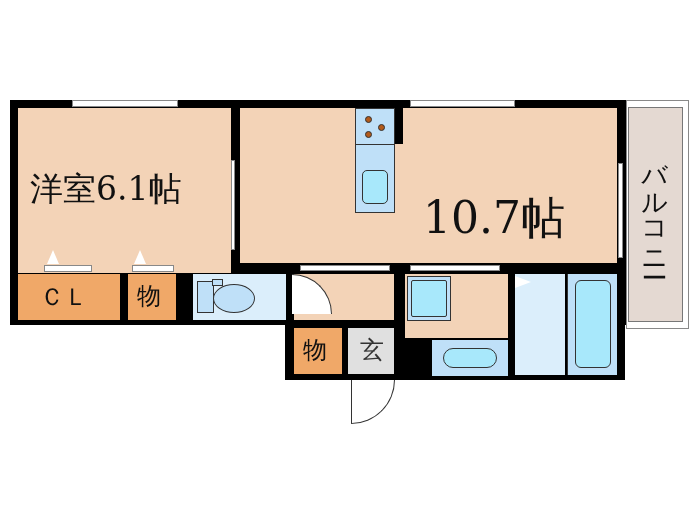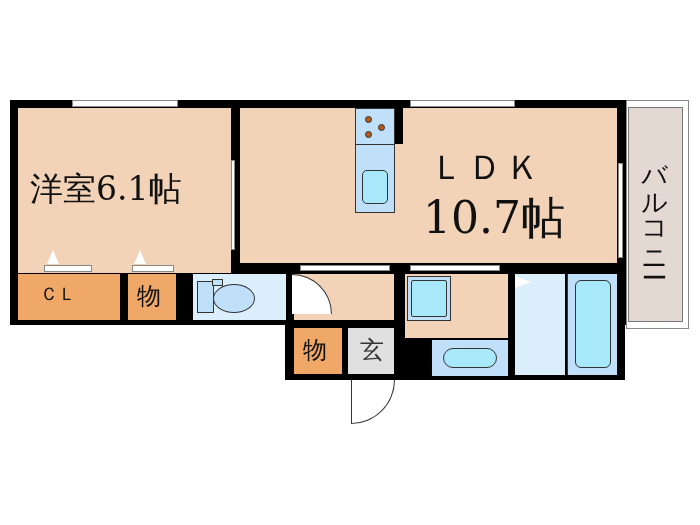--- a/index.html
+++ b/index.html
@@ -24,39 +24,38 @@
 
   <div class="abs room" style="left:18px;top:108px;width:213px;height:165px;text-decoration:underline;">
     <span class="label" style="left:12px;top:64px;font-size:33px;">洋室6.1帖</span>
   </div>
 
   <div class="win" style="left:72px;top:100px;width:106px;height:7px;"></div>
 
   <div class="win" style="left:231px;top:160px;width:4px;height:90px;"></div>
 
   <div class="abs storage" style="left:18px;top:274px;width:102px;height:46px;">
-    <span class="label" style="left:22px;top:11px;font-size:18px;">ＣＬ</span>
+    <span class="label" style="left:22px;top:11px;font-size:24px;">ＣＬ</span>
   </div>
   <div class="win" style="left:44px;top:265px;width:48px;height:7px;"></div>
   <div class="abs" style="left:47px;top:250px;width:0;height:0;border-left:6px solid transparent;border-right:6px solid transparent;border-bottom:14px solid #fff;"></div>
 
   <div class="abs storage" style="left:128px;top:274px;width:48px;height:46px;">
     <span class="label" style="left:9px;top:10px;font-size:24px;">物</span>
   </div>
   <div class="win" style="left:132px;top:265px;width:42px;height:7px;"></div>
   <div class="abs" style="left:134px;top:250px;width:0;height:0;border-left:6px solid transparent;border-right:6px solid transparent;border-bottom:14px solid #fff;"></div>
 
   <div class="abs wet" style="left:193px;top:274px;width:93px;height:46px;">
     <div class="abs" style="left:4px;top:7px;width:17px;height:32px;background:#bfe0f8;border:1px solid #333;"></div>
     <div class="abs" style="left:19px;top:5px;width:11px;height:7px;background:#bfe0f8;border:1px solid #333;"></div>
     <div class="abs" style="left:20px;top:10px;width:42px;height:29px;background:#bfe0f8;border:1px solid #333;border-radius:50%;"></div>
   </div>
 
   <div class="abs room" style="left:240px;top:108px;width:377px;height:155px;">
-    <span class="label" style="left:190px;top:42px;font-size:34px;letter-spacing:4px;">ＬＤＫ</span>
     <span class="label" style="left:183px;top:88px;font-size:44px;">10.7帖</span>
   </div>
 
   <div class="abs wall" style="left:395px;top:108px;width:8px;height:36px;"></div>
 
   <div class="abs" style="left:355px;top:108px;width:40px;height:37px;background:#bfe0f8;border:1px solid #333;">
     <div class="abs" style="left:9px;top:7px;width:7px;height:7px;background:#b35a1a;border-radius:50%;border:1px solid #333;"></div>
     <div class="abs" style="left:22px;top:15px;width:7px;height:7px;background:#b35a1a;border-radius:50%;border:1px solid #333;"></div>
     <div class="abs" style="left:9px;top:22px;width:7px;height:7px;background:#b35a1a;border-radius:50%;border:1px solid #333;"></div>
   </div>

